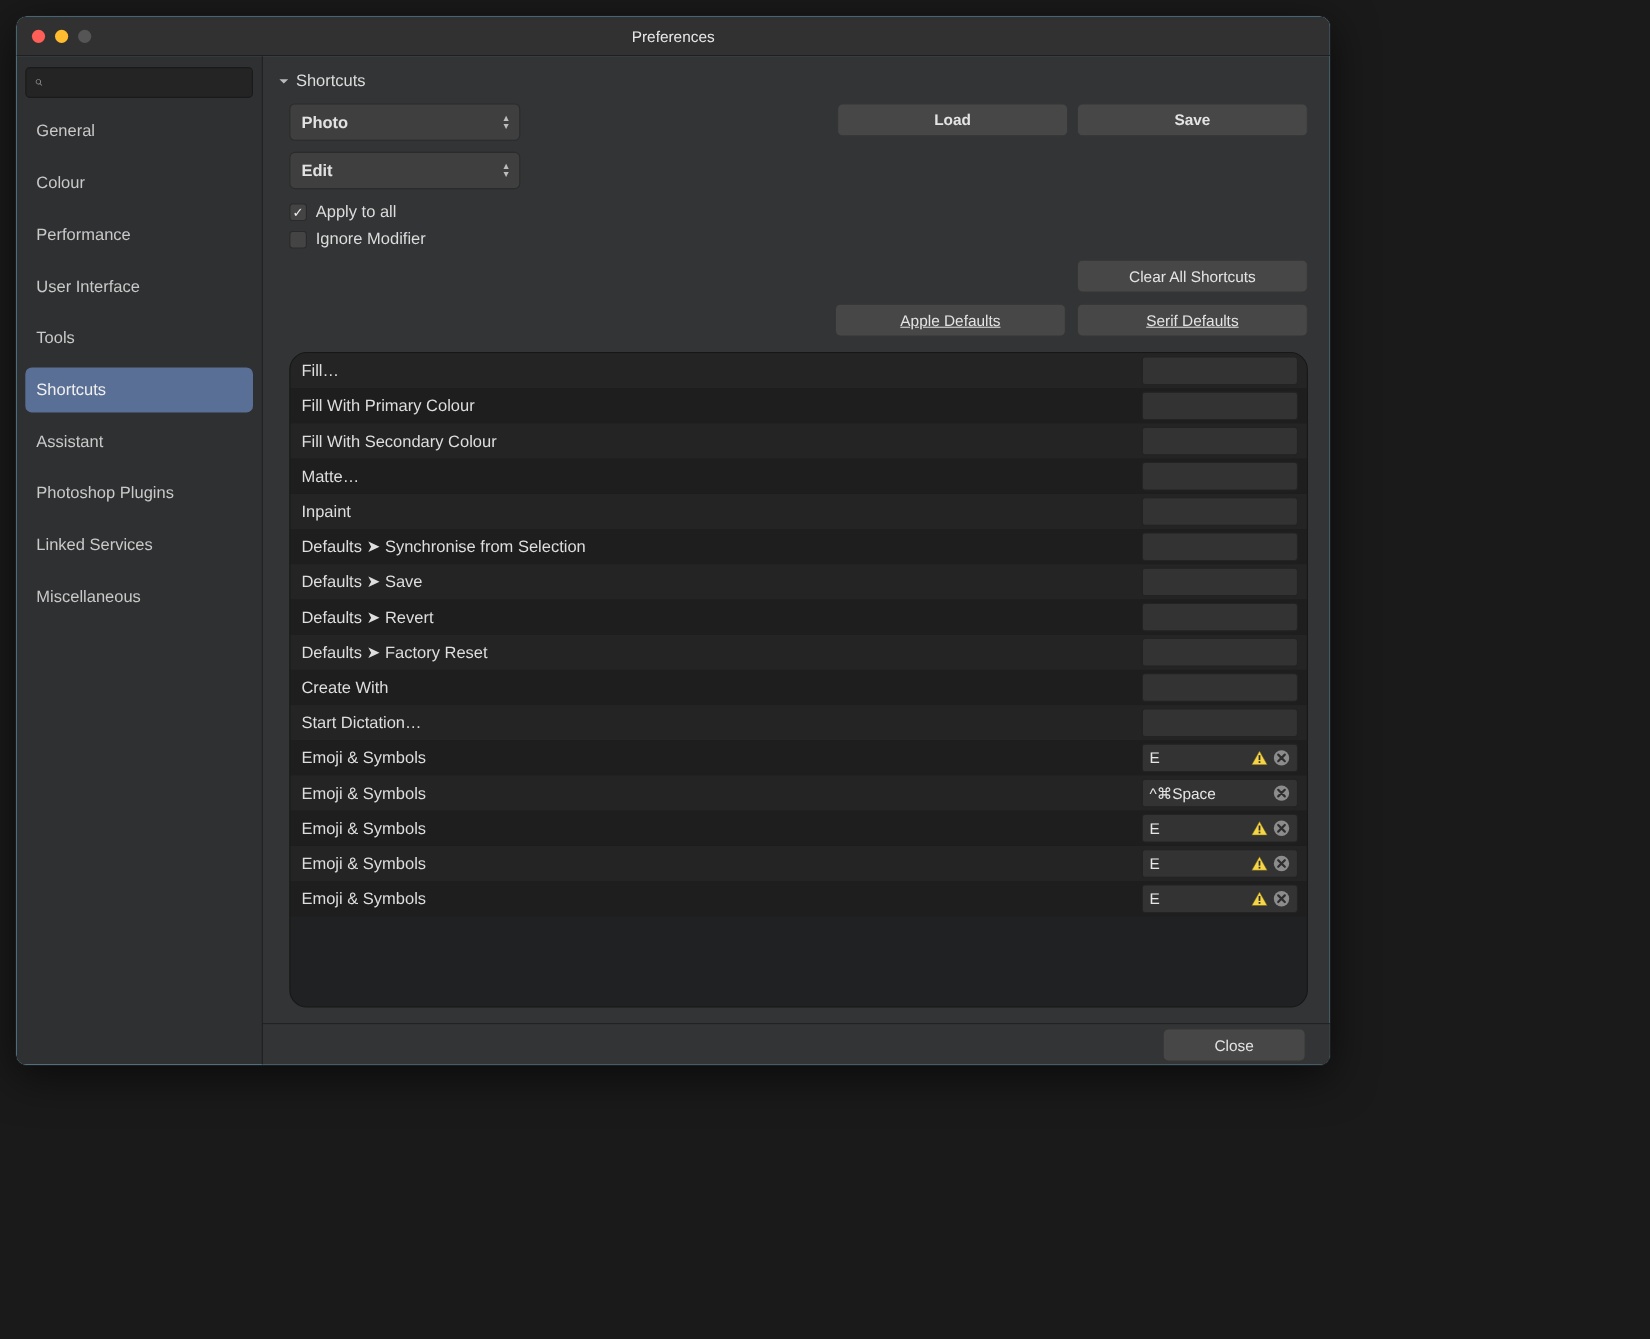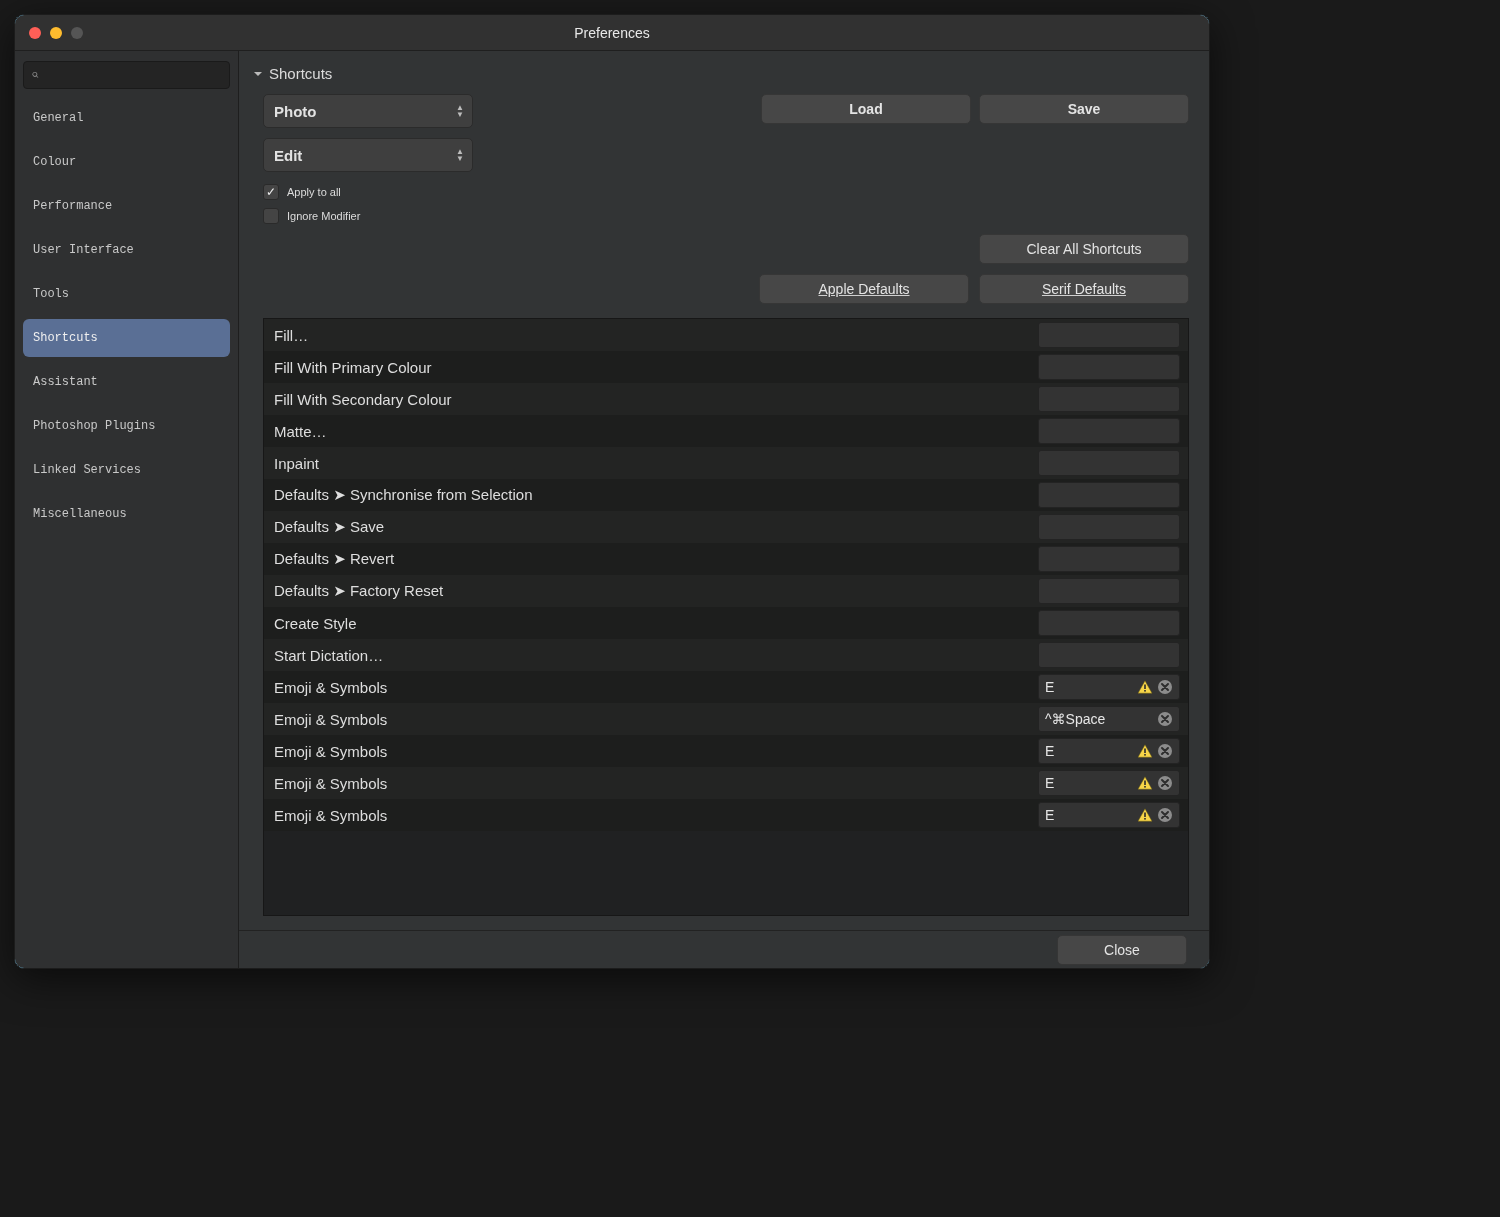--- a/index.html
+++ b/index.html
@@ -66,24 +66,23 @@
   }
   .search svg { width: 14px; height: 14px; fill: #9a9a9a; }
   .search input {
     flex: 1; background: transparent; border: 0; outline: none;
     color: #ddd; margin-left: 6px; font-size: 13px;
   }
   .nav-item {
     padding: 12px 10px;
     border-radius: 6px;
     color: #c9c9c9;
-    font-size: 12px;
+    font-size: 15px;
     cursor: pointer;
     margin-bottom: 6px;
-    font-family: Liberation Mono, monospace;
   }
   .nav-item.selected {
     background: #5a6f95;
     color: #f0f0f0;
   }
   .main {
     flex: 1;
     display: flex;
     flex-direction: column;
     background: #323435;
@@ -123,37 +122,37 @@
     min-width: 130px; height: 30px;
     background: #474747;
     border-radius: 5px;
     display: flex; align-items: center; justify-content: center;
     color: #e4e4e4; font-size: 14px;
     cursor: pointer;
     border: 1px solid #363636;
   }
   .btn.wide { width: 210px; }
   .checks { padding: 12px 24px 0 24px; display: flex; flex-direction: column; gap: 8px; }
-  .check-row { display: flex; align-items: center; gap: 8px; color: #dcdcdc; font-size: 11px; }
+  .check-row { display: flex; align-items: center; gap: 8px; color: #dcdcdc; font-size: 15px; }
   .checkbox {
     width: 16px; height: 16px; border-radius: 3px;
     background: #444; border: 1px solid #2a2a2a;
     display: flex; align-items: center; justify-content: center;
     color: #eee; font-size: 12px;
   }
   .checkbox.checked::after { content: "✓"; font-size: 12px; }
   .actions-row {
     display: flex; justify-content: flex-end; gap: 10px;
     padding: 10px 20px 0 24px;
   }
   .btn.big { width: 210px; height: 30px; }
   .list-container {
     margin: 14px 20px 14px 24px;
     background: #202122;
-    border-radius: 0;
+    border-radius: 16px;
     overflow-y: auto;
     border: 1px solid #171717;
     flex: 1;
   }
   .row {
     display: flex; align-items: center;
     height: 32px;
     padding: 0 8px 0 10px;
   }
   .row:nth-child(odd)  { background: #232423; }
@@ -319,21 +318,21 @@
               <span class="val"></span>
             </div>
           </div>
           <div class="row">
             <div class="label">Defaults ➤ Factory Reset</div>
             <div class="shortcut-field">
               <span class="val"></span>
             </div>
           </div>
           <div class="row">
-            <div class="label">Create Style</div>
+            <div class="label">Create With</div>
             <div class="shortcut-field">
               <span class="val"></span>
             </div>
           </div>
           <div class="row">
             <div class="label">Start Dictation…</div>
             <div class="shortcut-field">
               <span class="val"></span>
             </div>
           </div>

